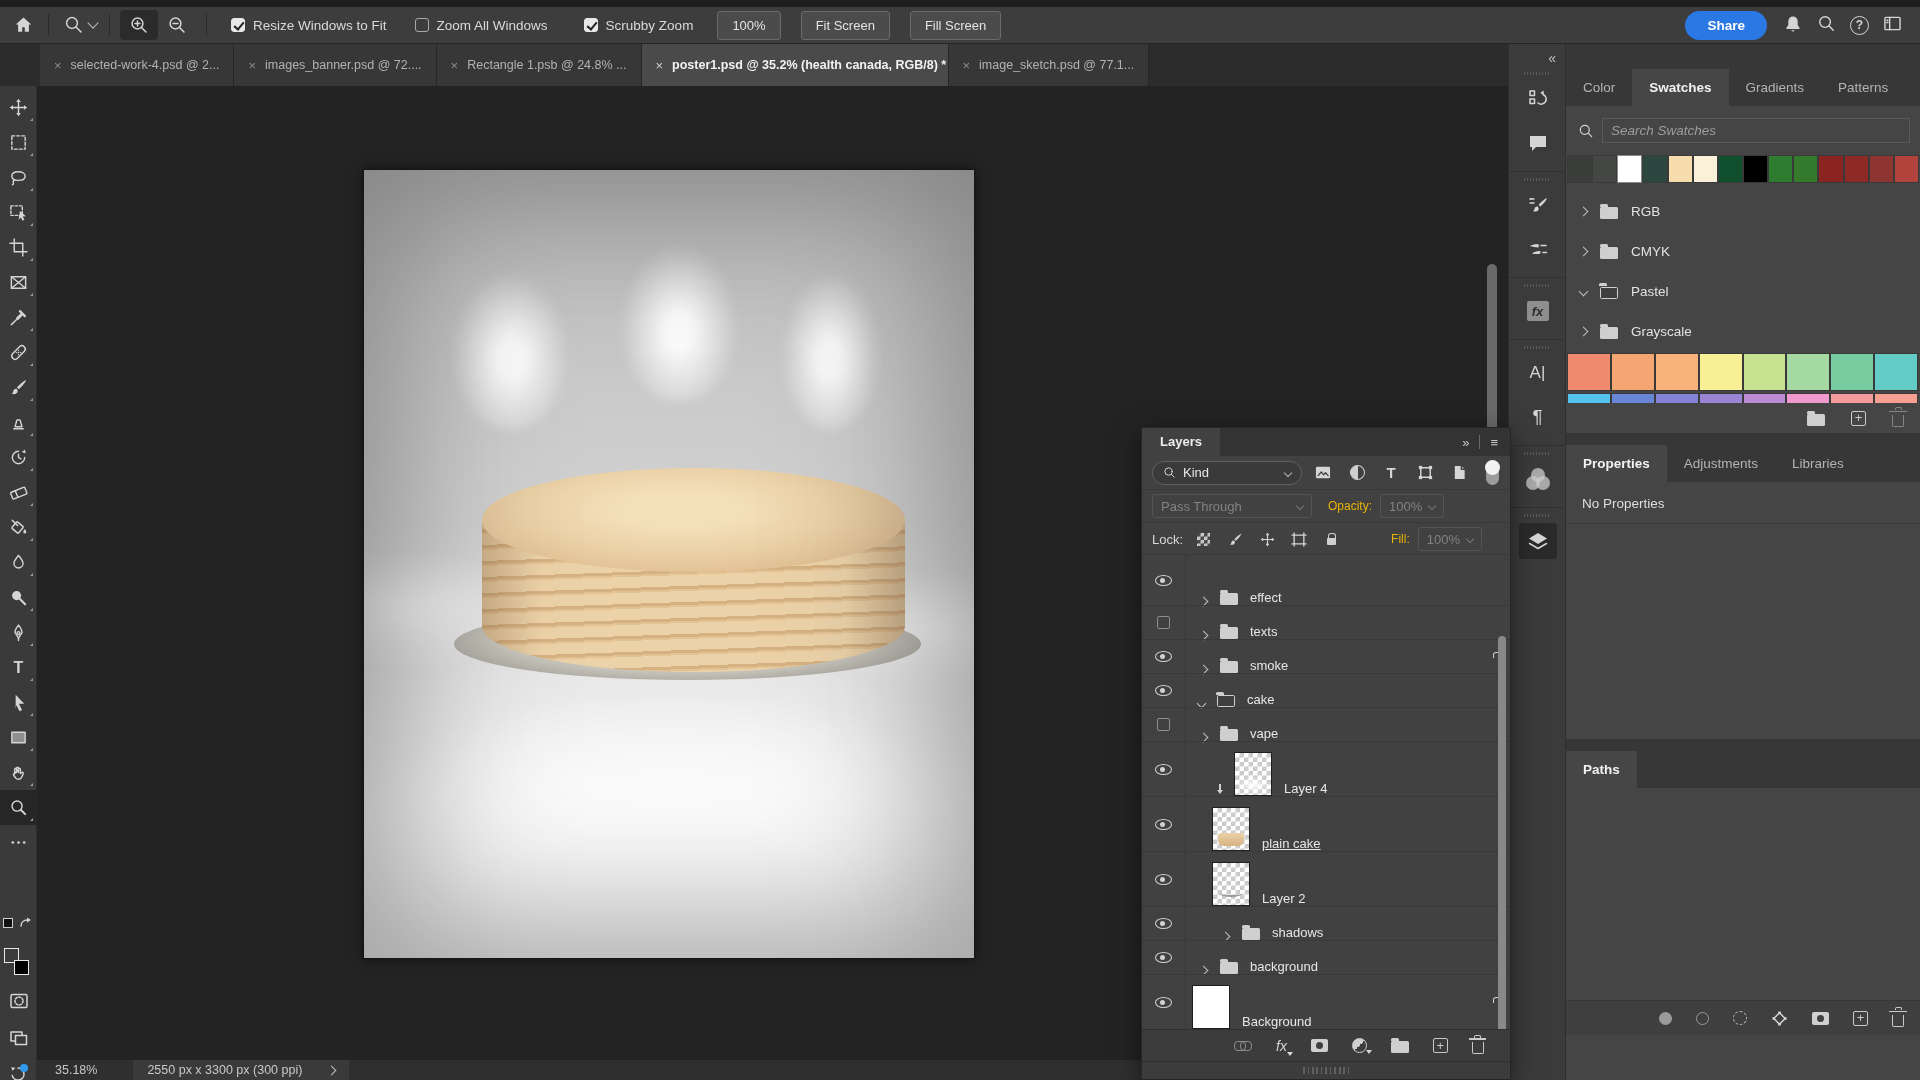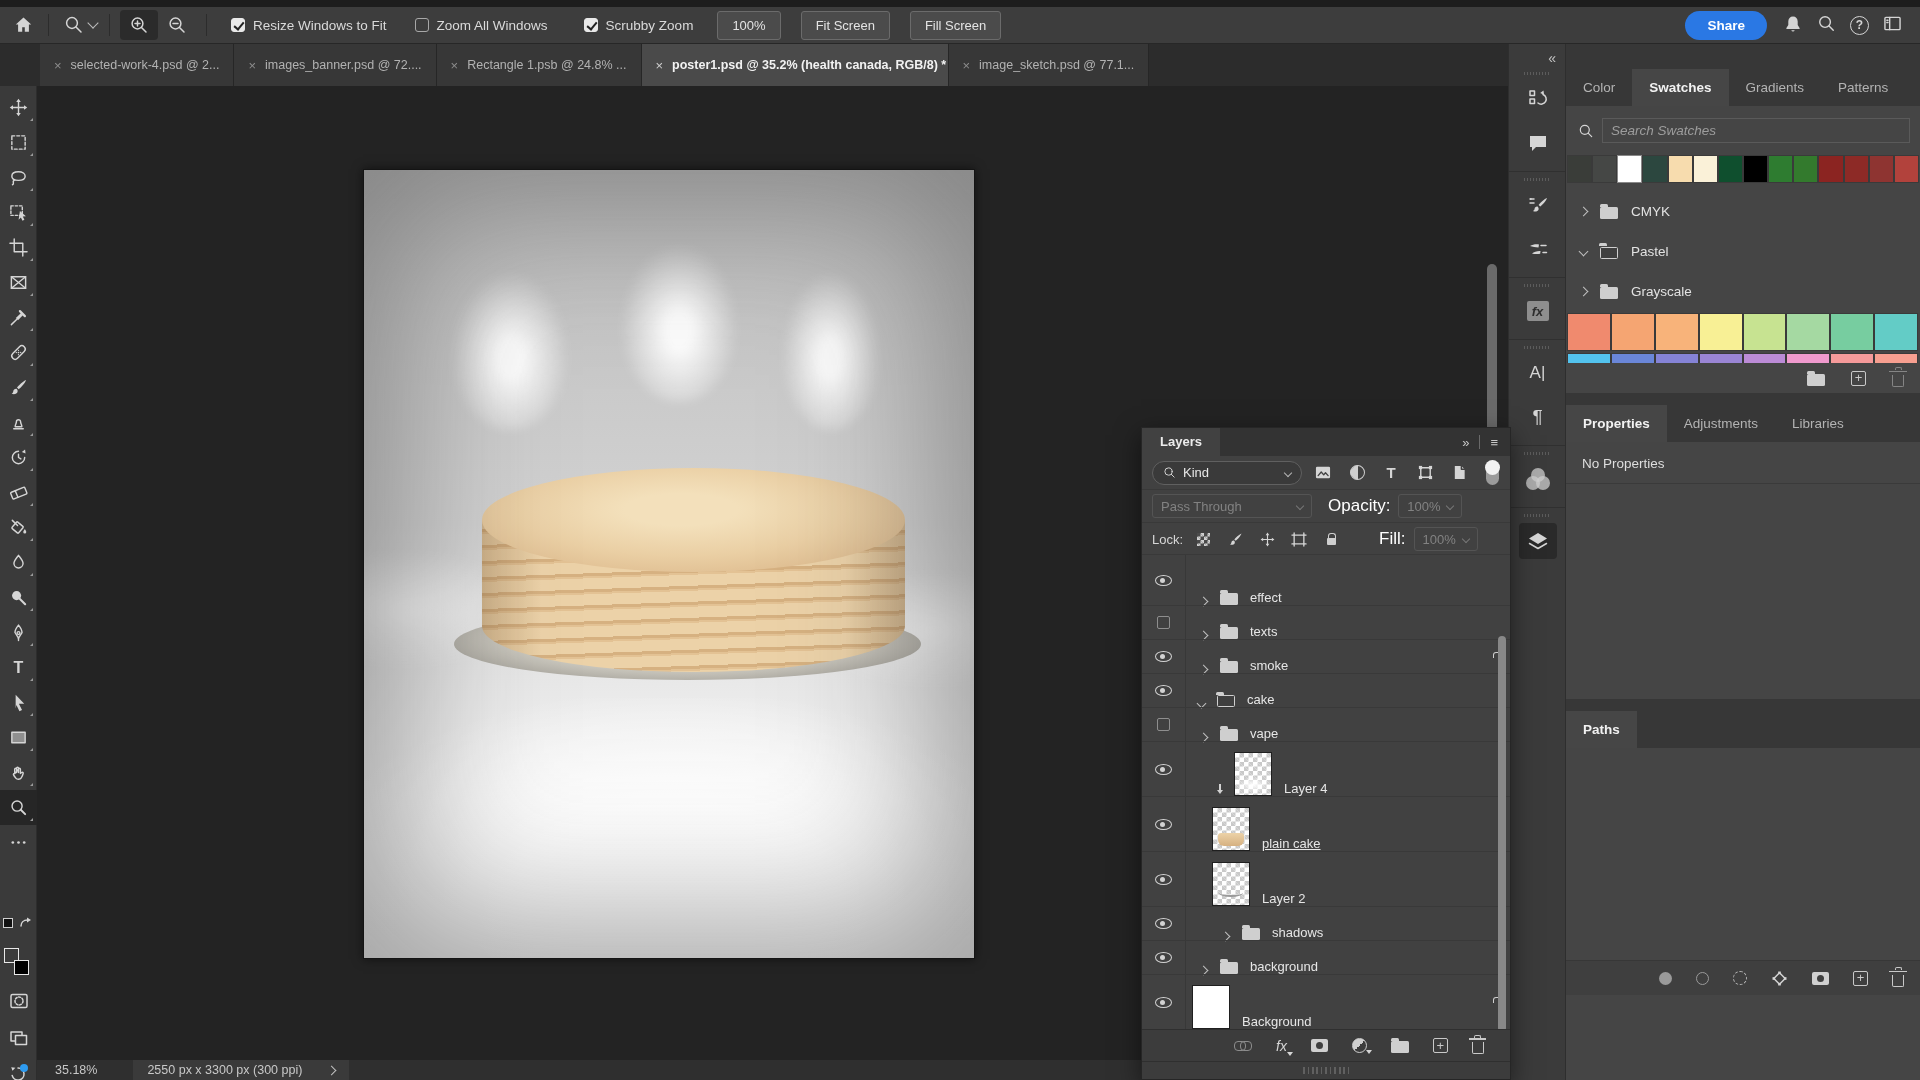--- a/index.html
+++ b/index.html
@@ -144,21 +144,21 @@
   #kindbox{display:flex;align-items:center;gap:7px;border:1px solid #606060;background:#3a3a3a;
     border-radius:12px;height:24px;padding:0 10px;width:150px;color:#e8e8e8}
   .cdn{width:6px;height:6px;border-right:1.5px solid #b5b5b5;border-bottom:1.5px solid #b5b5b5;
     transform:rotate(45deg);margin-left:auto;flex:none}
   .ficon{display:flex;align-items:center;justify-content:center;width:26px;height:24px}
   .togglepill{width:13px;height:24px;background:#9b9b9b;border-radius:7px;position:relative}
   .togglepill::before{content:"";position:absolute;top:-1px;left:-1px;width:15px;height:15px;
     border-radius:50%;background:#f2f2f2}
   .field{display:flex;align-items:center;border:1px solid #545454;border-radius:3px;height:24px;
     padding:0 8px;color:#828282;gap:6px}
-  .fieldlbl{color:#ffffff;font-size:17px}
+  .fieldlbl{color:#eab308;font-size:12px}
   .lockic{display:flex;align-items:center;justify-content:center;width:24px;height:22px}
   .checker12{width:13px;height:13px;background:
     linear-gradient(45deg,#d0d0d0 25%,transparent 25%,transparent 75%,#d0d0d0 75%),
     linear-gradient(45deg,#d0d0d0 25%,#4a4a4a 25%,#4a4a4a 75%,#d0d0d0 75%);
     background-size:7px 7px;background-position:0 0,3.5px 3.5px}
   .lock{width:9px;height:7px;background:#cfcfcf;border-radius:1px;position:relative;margin-top:5px;flex:none}
   .lock::before{content:"";position:absolute;top:-5px;left:1.2px;width:6.2px;height:5px;
     border:1.6px solid #cfcfcf;border-bottom:none;border-radius:3px 3px 0 0}
   #lrows{position:absolute;top:126px;left:0;right:0;bottom:50px;overflow:hidden}
   .lrow{display:flex;align-items:flex-end;border-top:1px solid #393939;position:relative}
@@ -596,20 +596,25 @@
       <span class="sw" style="background-color: rgb(51, 122, 45);"></span>
       <span class="sw" style="background-color: rgb(139, 36, 33);"></span>
       <span class="sw" style="background-color: rgb(141, 42, 38);"></span>
       <span class="sw" style="background-color: rgb(142, 52, 49);"></span>
       <span class="sw" style="background-color: rgb(178, 66, 60);"></span>
     </div>
     <div style="height:8px"></div>
     <div class="folderrow">
       <span class="chev"></span>
       <span class="folder"></span>
+      <span>RGB</span>
+    </div>
+    <div class="folderrow">
+      <span class="chev"></span>
+      <span class="folder"></span>
       <span>CMYK</span>
     </div>
     <div class="folderrow">
       <span class="chev open"></span>
       <span class="folder openf"></span>
       <span>Pastel</span>
     </div>
     <div class="folderrow">
       <span class="chev"></span>
       <span class="folder"></span>
@@ -753,21 +758,21 @@
         </span>
       <span class="lockic">
           <svg class="ic" width="16" height="15" viewBox="0 0 18 17">
             <rect x="3.5" y="3.5" width="11" height="10"></rect>
             <path d="M3.5 1v2.5M14.5 1v2.5M3.5 16v-2.5M14.5 16v-2.5M1 3.5h2.5M1 13.5h2.5M17 3.5h-2.5M17 13.5h-2.5"></path>
           </svg>
         </span>
       <span class="lockic">
           <span class="lock"></span>
         </span>
-      <span class="fieldlbl" style="margin-left:28px">Fill:</span>
+      <span class="fieldlbl" style="margin-left:40px">Fill:</span>
       <div class="field" style="width:64px">
         <span>100%</span>
         <span class="cdn" style="border-color:#777"></span>
       </div>
     </div>
     <div id="lrows">
       <div class="lrow h51">
         <div class="eyecell">
             <span class="eye"></span>
           </div>

